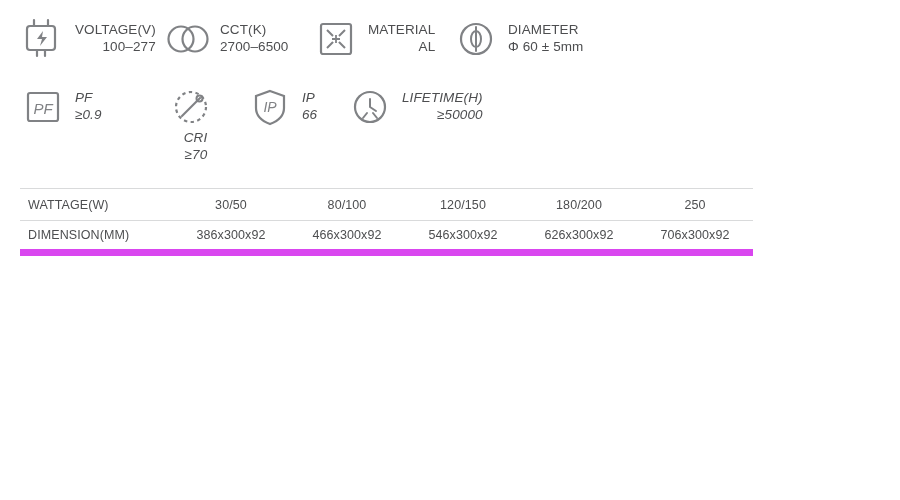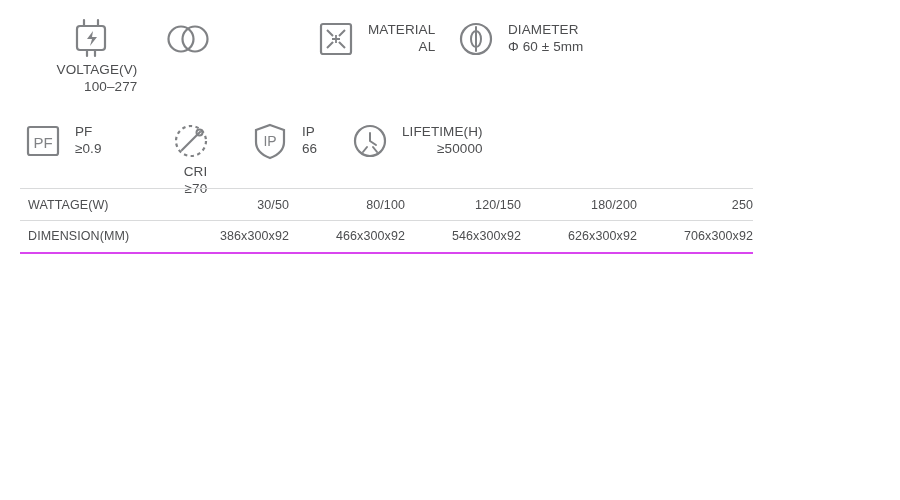--- a/index.html
+++ b/index.html
@@ -20,21 +20,21 @@
     height: 500px;
   }
 
   
   .spec-row {
     display: flex;
     align-items: flex-start;
     padding-left: 20px;
   }
   .spec-row-1 { padding-top: 16px; }
-  .spec-row-2 { padding-top: 22px; }
+  .spec-row-2 { padding-top: 22px; font-style: italic; }
 
   .spec-item {
     display: flex;
     align-items: center;
     margin-right: 0;
   }
   .spec-icon {
     width: 46px;
     height: 46px;
     flex: 0 0 46px;
@@ -54,21 +54,21 @@
     letter-spacing: 0.1px;
   }
   .spec-value {
     font-size: 13.5px;
     color: #4d4e50;
     letter-spacing: 0.1px;
     text-align: right;
   }
 
   
-  .w-voltage  { width: 145px; flex-direction: column; }
+  .w-voltage  { width: 145px; }
   .w-cct      { width: 148px; }
   .w-material { width: 140px; }
   .w-diameter { width: 150px; }
 
   .w-pf       { width: 115px; }
   .w-cri      { width: 112px; flex-direction: column; }
   .w-ip       { width: 100px; }
   .w-life     { width: 170px; }
 
   
@@ -83,27 +83,27 @@
     width: 725px;
     table-layout: fixed;
   }
   table.spec-table tr {
     height: 32px;
   }
   table.spec-table td {
     border-top: 1px solid #d9dadb;
     font-size: 12.5px;
     color: #4d4e50;
-    text-align: right;
+    text-align: center;
     vertical-align: middle;
     padding: 0;
     letter-spacing: 0.1px;
   }
   table.spec-table tr:last-child td {
-    border-bottom: 2px solid #d946ef;
+    border-bottom: 7px solid #d946ef;
   }
   table.spec-table td.rowhead {
     text-align: left;
     padding-left: 8px;
     width: 145px;
   }
   .c1 { width: 116px; }
   .c2 { width: 116px; margin-top: 8px; }
   .c3 { width: 116px; }
   .c4 { width: 116px; }
@@ -132,20 +132,24 @@
         <div class="spec-value">100–277</div>
       </div>
     </div>
 
     <div class="spec-item w-cct">
       <div class="spec-icon">
         <svg width="46" height="32" viewBox="0 0 46 32">
           <circle cx="16" cy="16" r="12.5" stroke="#808285" stroke-width="2.2" fill="none"></circle>
           <circle cx="30" cy="16" r="12.5" stroke="#808285" stroke-width="2.2" fill="none"></circle>
         </svg>
+      </div>
+      <div class="spec-text">
+        <div class="spec-title">CCT(K)</div>
+        <div class="spec-value">2700–6500</div>
       </div>
     </div>
 
     <div class="spec-item w-material">
       <div class="spec-icon">
         <svg width="34" height="34" viewBox="0 0 34 34">
           <rect x="2" y="2" width="30" height="30" rx="2" ry="2" stroke="#808285" stroke-width="2.2" fill="none"></rect>
           <path d="M8 8 L26 26 M26 8 L8 26" stroke="#808285" stroke-width="2" fill="none"></path>
           <circle cx="17" cy="17" r="3.4" fill="#ffffff" stroke="#ffffff" stroke-width="2"></circle>
           <path d="M13 17 h8 M17 13 v8" stroke="#808285" stroke-width="1.8"></path>

